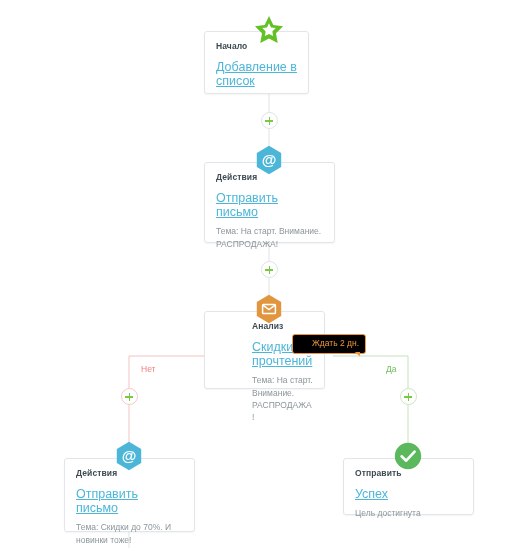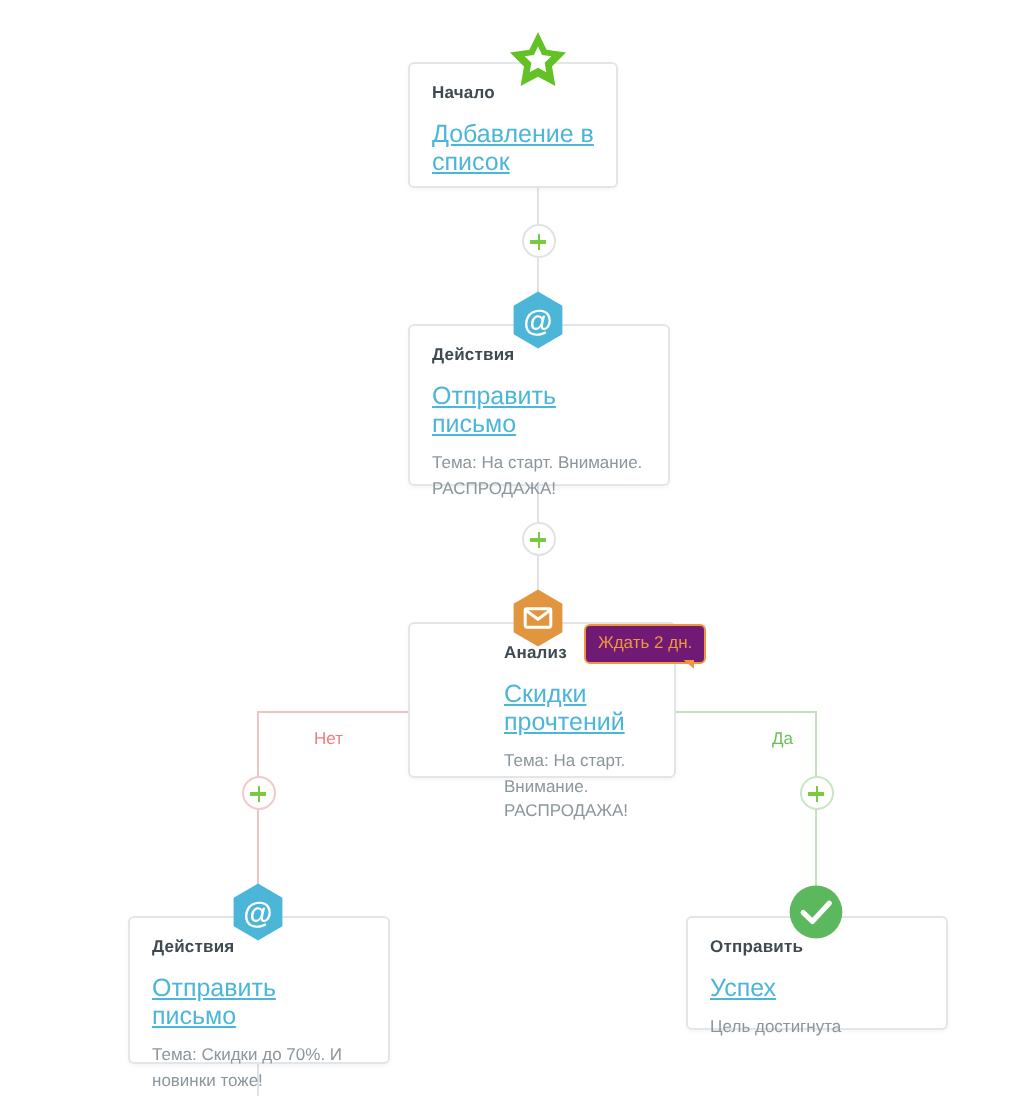--- a/index.html
+++ b/index.html
@@ -114,36 +114,37 @@
   .plus-btn.pink { border-color: #f3c9cb; }
   .plus-btn.green { border-color: #cbe6c4; }
 
   
   .branch-label {
     position: absolute;
     font-size: 8.5px;
     z-index: 5;
     white-space: nowrap;
   }
-  .branch-label.no { color: #ef7d7d; margin-left: 16px; }
+  .branch-label.no { color: #ef7d7d; }
   .branch-label.yes { color: #6cbf5a; }
 
   
   .wait-badge {
     position: absolute;
-    background: #701a75;
+    background: #000000;
     border: 1px solid #f0963c;
     border-radius: 3px;
     color: #f0963c;
     font-size: 8.5px;
     line-height: 1;
-    padding: 4px 6px 5px 6px;
+    padding: 4px 6px 5px 19px;
     white-space: nowrap;
     z-index: 8;
     cursor: pointer;
+    margin-top: 22px;
   }
   .wait-badge::after {
     content: "";
     position: absolute;
     right: 5px;
     bottom: -4px;
     width: 6px;
     height: 5px;
     background: #f0963c;
     clip-path: polygon(0 0, 100% 0, 100% 100%);
@@ -205,21 +206,21 @@
   <div class="plus-btn" style="left:260.5px; top:261px;"></div>
 
   <div class="node-icon" style="left:254px; top:294px;">
     <svg viewBox="0 0 30 30" xmlns="http://www.w3.org/2000/svg">
       <path d="M15 0.8 L27.2 7.9 L27.2 22.1 L15 29.2 L2.8 22.1 L2.8 7.9 Z" fill="#e2953f"></path>
       <rect x="8.6" y="10.4" width="12.8" height="9.2" rx="0.8" fill="none" stroke="#ffffff" stroke-width="1.5"></rect>
       <path d="M8.9 11.1 L15 15.6 L21.1 11.1" fill="none" stroke="#ffffff" stroke-width="1.5" stroke-linejoin="round"></path>
     </svg>
   </div>
 
-  <div class="card" style="left:204px; top:311px; width:134px; height:78px;padding-left:47px;">
+  <div class="card" style="left:204px; top:311px; width:121px; height:78px;padding-left:47px;">
     <p class="card-kind">Анализ</p>
     <p class="card-title">Скидки прочтений</p>
     <p class="card-desc">Тема: На старт. Внимание. РАСПРОДАЖА!</p>
   </div>
 
   <div class="wait-badge" style="left:292px; top:312px;">Ждать 2 дн.</div>
 
   <div class="branch-label no" style="left:141px; top:364px;">Нет</div>
   <div class="branch-label yes" style="left:386px; top:364px;">Да</div>
 

